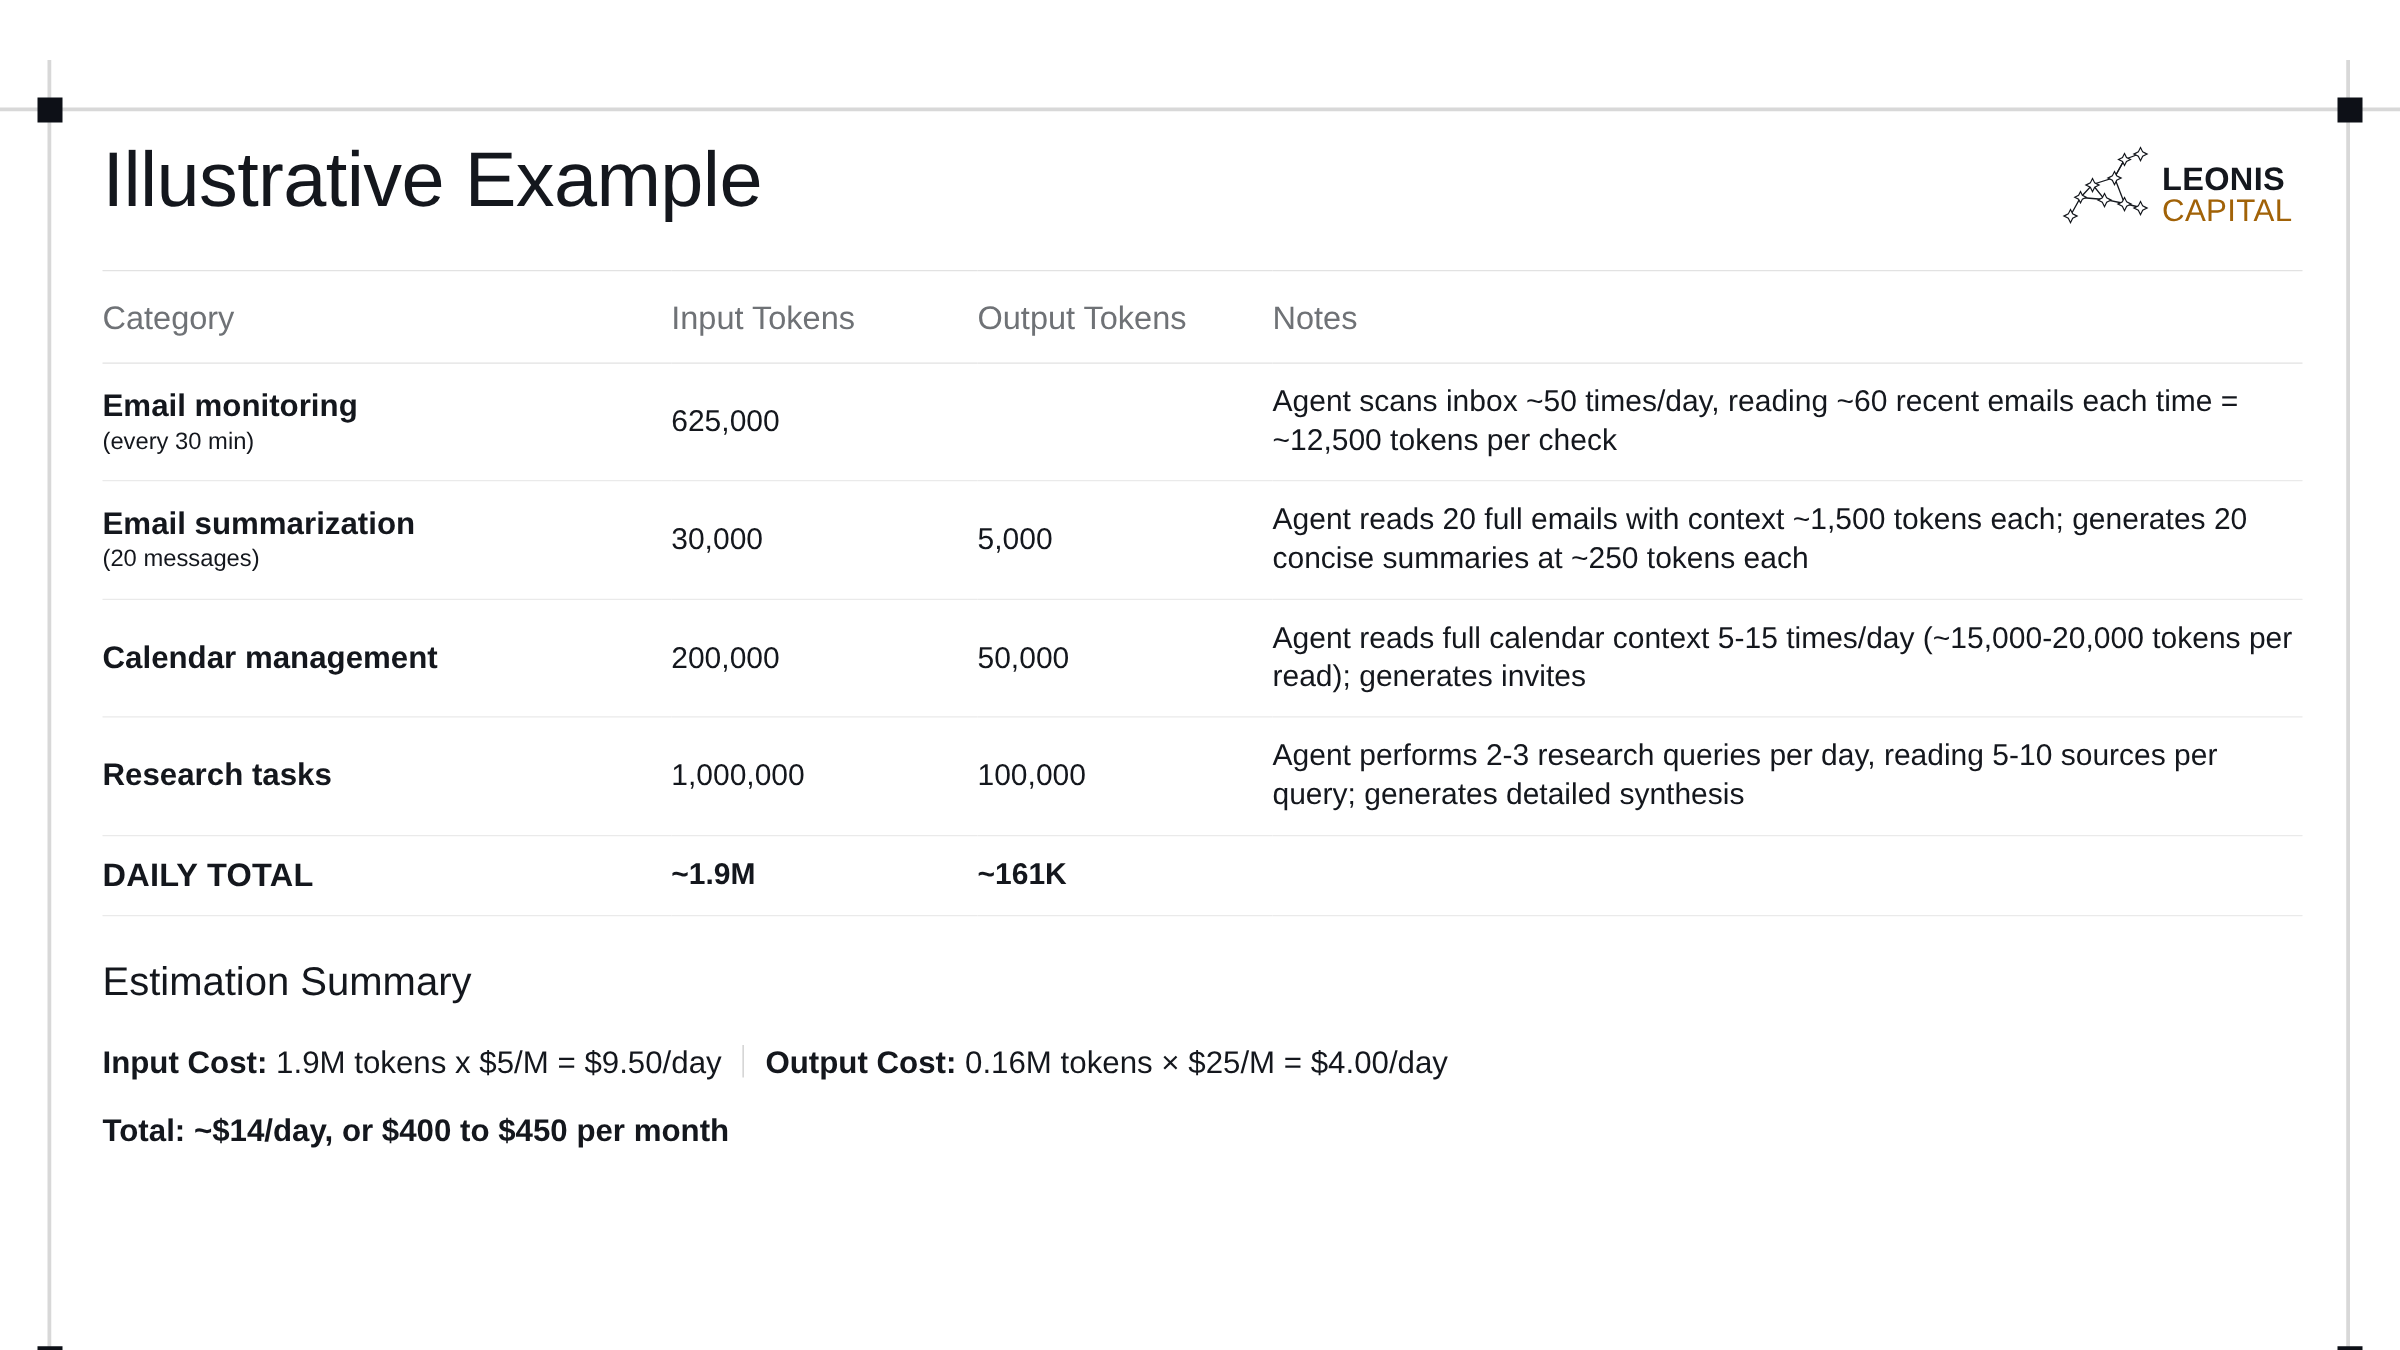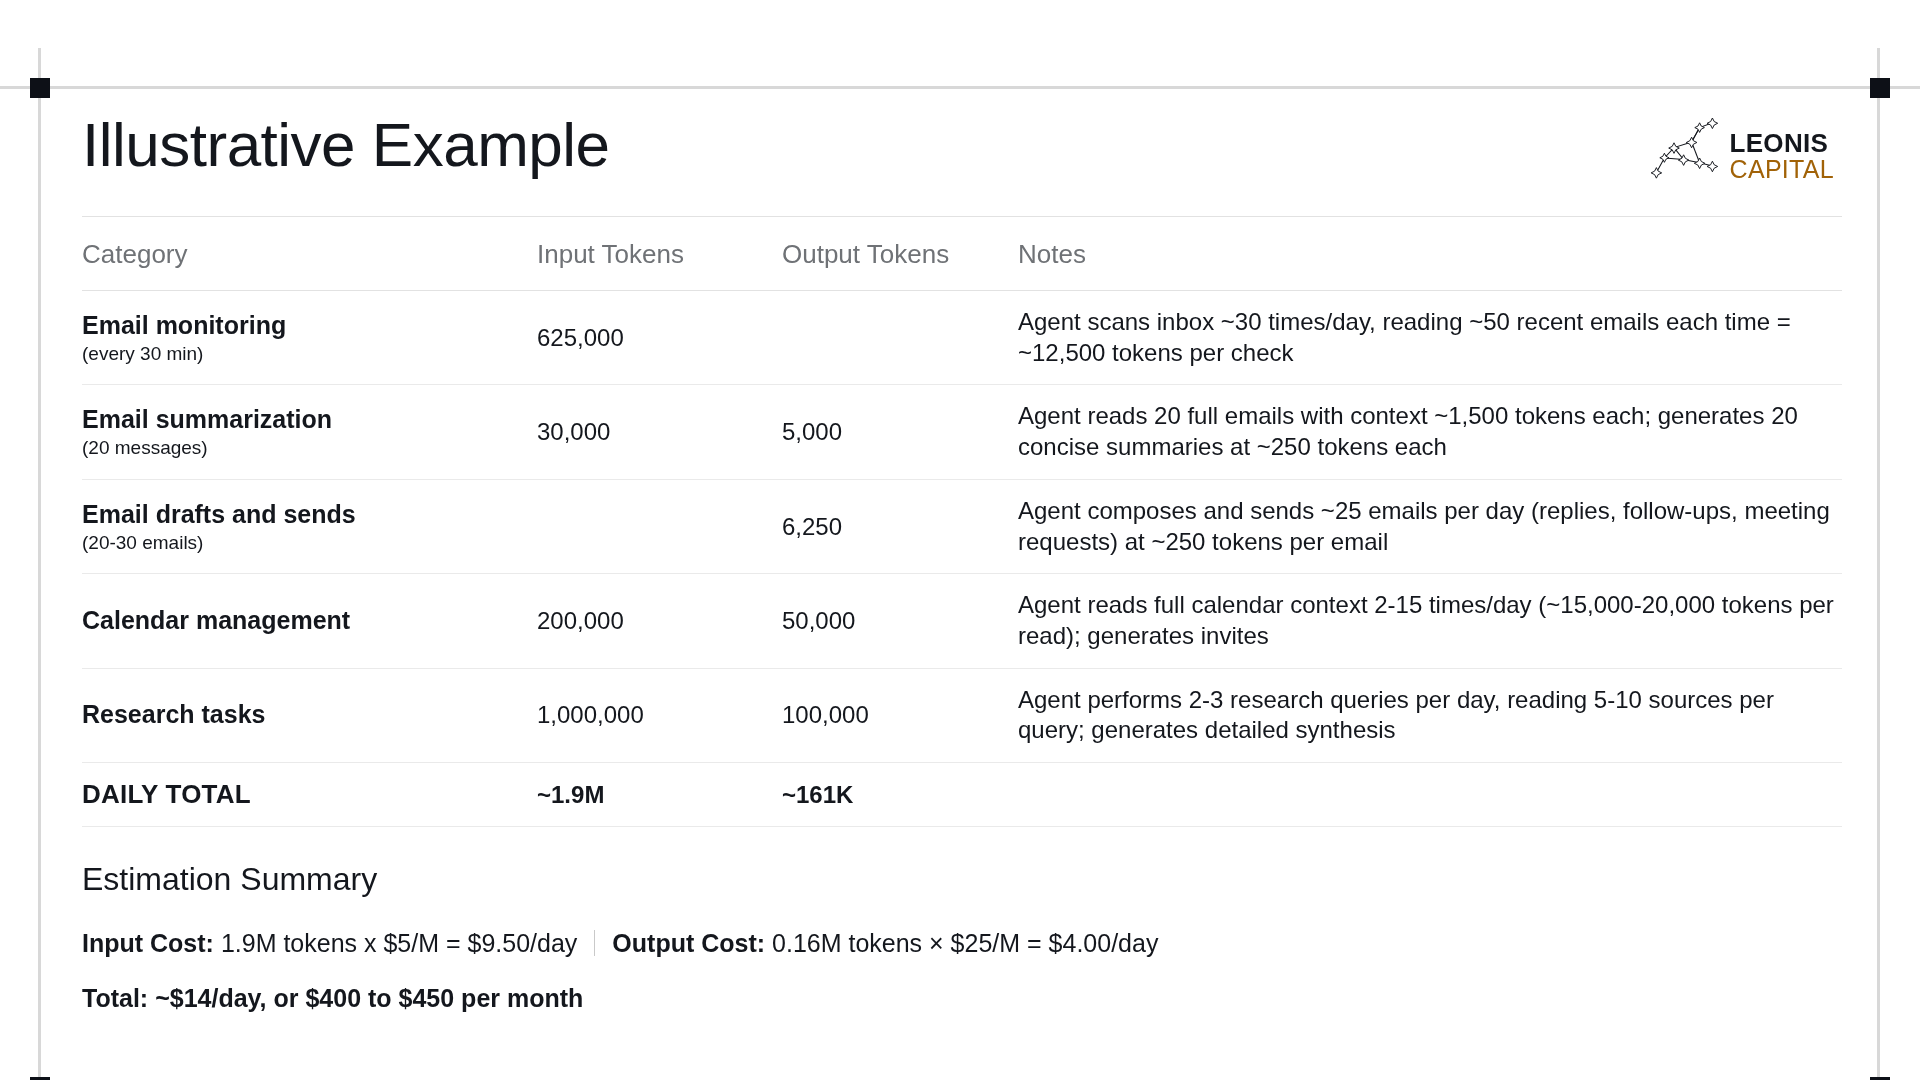--- a/index.html
+++ b/index.html
@@ -260,51 +260,42 @@
       </thead>
       <tbody>
 
         <tr>
           <td class="cell-cat">
             <div class="cat-main">Email monitoring</div>
             <div class="cat-sub">(every 30 min)</div>
           </td>
           <td class="cell-num">625,000</td>
           <td class="cell-num"></td>
-          <td class="cell-notes">Agent scans inbox ~30 times/day, reading ~50 recent emails each time = ~12,500 tokens per check</td>
+          <td class="cell-notes">Agent scans inbox ~50 times/day, reading ~60 recent emails each time = ~12,500 tokens per check</td>
         </tr>
 
         <tr>
           <td class="cell-cat">
             <div class="cat-main">Email summarization</div>
             <div class="cat-sub">(20 messages)</div>
           </td>
           <td class="cell-num">30,000</td>
           <td class="cell-num">5,000</td>
           <td class="cell-notes">Agent reads 20 full emails with context ~1,500 tokens each; generates 20 concise summaries at ~250 tokens each</td>
         </tr>
 
-        <tr>
-          <td class="cell-cat">
-            <div class="cat-main">Email drafts and sends</div>
-            <div class="cat-sub">(20-30 emails)</div>
-          </td>
-          <td class="cell-num"></td>
-          <td class="cell-num">6,250</td>
-          <td class="cell-notes">Agent composes and sends ~25 emails per day (replies, follow-ups, meeting requests) at ~250 tokens per email</td>
-        </tr>
 
         <tr>
           <td class="cell-cat">
             <div class="cat-main">Calendar management</div>
             <div class="cat-sub"></div>
           </td>
           <td class="cell-num">200,000</td>
           <td class="cell-num">50,000</td>
-          <td class="cell-notes">Agent reads full calendar context 2-15 times/day (~15,000-20,000 tokens per read); generates invites</td>
+          <td class="cell-notes">Agent reads full calendar context 5-15 times/day (~15,000-20,000 tokens per read); generates invites</td>
         </tr>
 
         <tr>
           <td class="cell-cat">
             <div class="cat-main">Research tasks</div>
             <div class="cat-sub"></div>
           </td>
           <td class="cell-num">1,000,000</td>
           <td class="cell-num">100,000</td>
           <td class="cell-notes">Agent performs 2-3 research queries per day, reading 5-10 sources per query; generates detailed synthesis</td>

